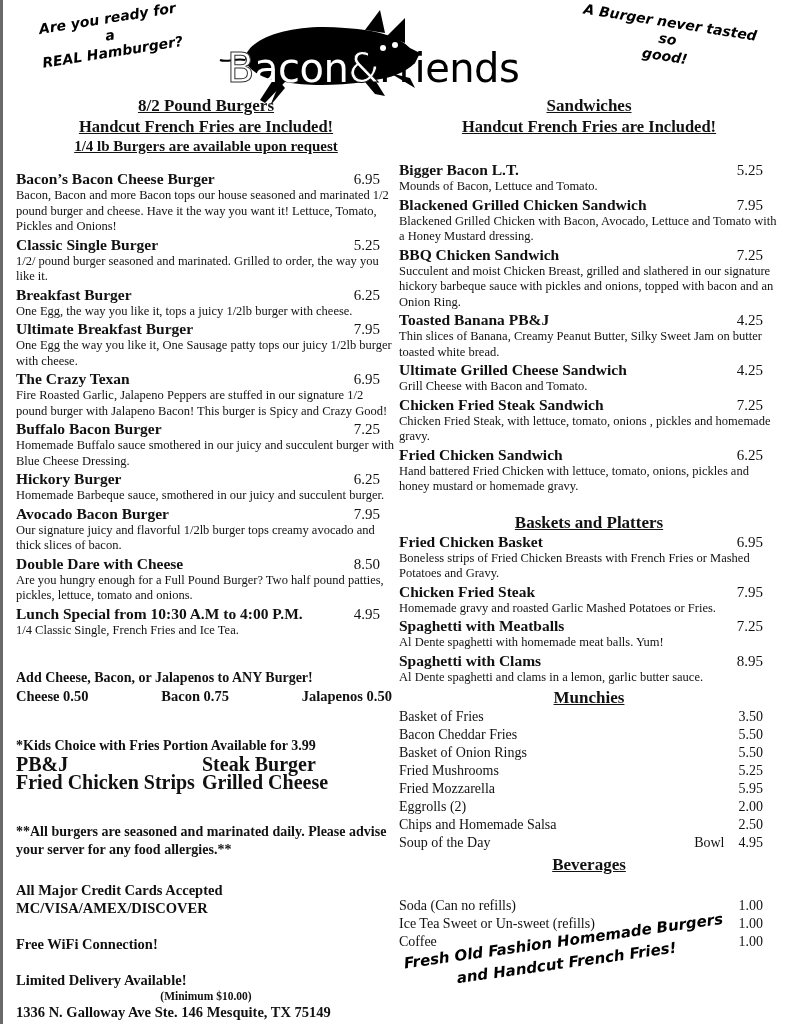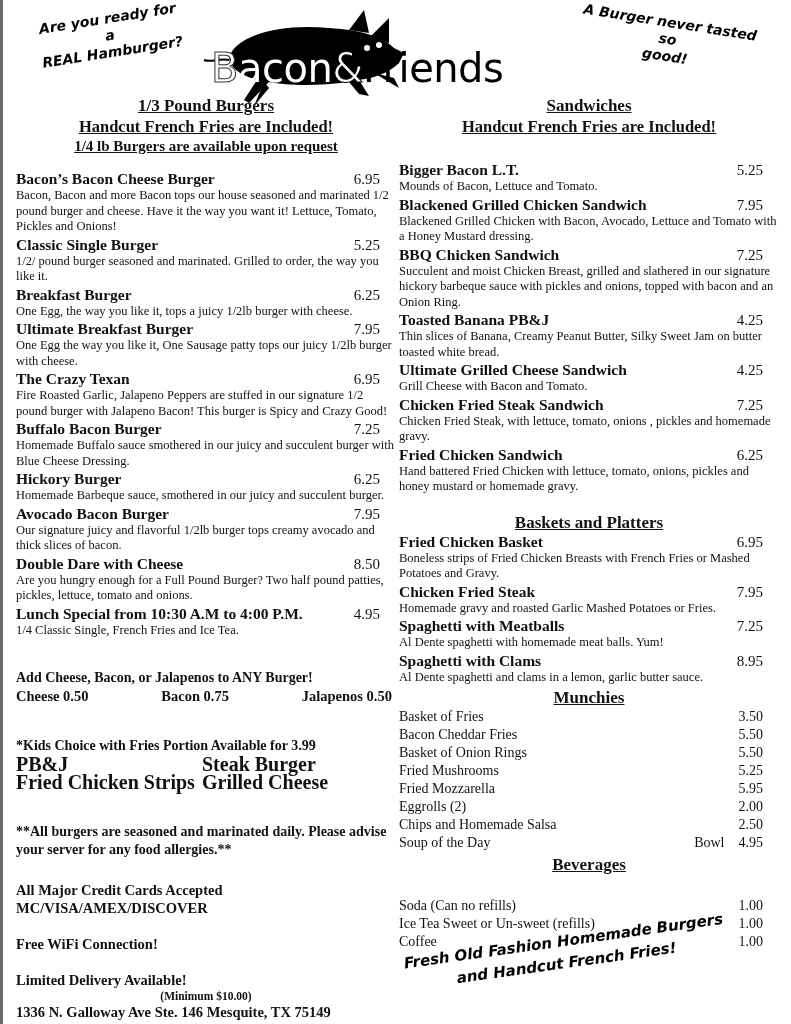--- a/index.html
+++ b/index.html
@@ -2,21 +2,21 @@
 <html><head>
 <meta charset="utf-8">
 <style>
   html, body { margin: 0; padding: 0; background: #ffffff; }
   body { width: 791px; height: 1024px; position: relative; overflow: hidden; font-family: "Liberation Serif", serif; color: #111; }
   .left-border { position: absolute; left: 0; top: 0; width: 3px; height: 1024px; background: #6a6a6a; }
   .slogan { position: absolute; font-family: "DejaVu Sans", sans-serif; font-weight: bold; font-style: italic; font-size: 14px; line-height: 17px; text-align: center; color: #000; }
   .slogan-left { left: 10px; top: 10px; width: 200px; transform: rotate(-9deg); transform-origin: center; }
   .slogan-right { left: 555px; top: 14px; width: 225px; transform: rotate(9deg); transform-origin: center; }
   .slogan-bottom { left: 370px; top: 930px; width: 390px; font-size: 15px; line-height: 22px; transform: rotate(-8deg); transform-origin: center; }
-  .logo { position: absolute; left: 199px; top: 8px; width: 360px; height: 95px; }
+  .logo { position: absolute; left: 215px; top: 8px; width: 360px; height: 95px; }
   .logo svg { position: absolute; left: 0; top: 0; }
   .logo-text { position: absolute; left: 12px; top: 38px; font-family: "DejaVu Sans", sans-serif; font-size: 40px; line-height: 44px; letter-spacing: -0.5px; white-space: nowrap; }
   .logo-text .b { color: #fff; -webkit-text-stroke: 1px #333; }
   .logo-text .acon { color: #fff; }
   .logo-text .amp { color: #fff; -webkit-text-stroke: 1px #000; }
   .logo-text .friends { color: #000; }
   .col { position: absolute; top: 95px; }
   .col-left { left: 16px; width: 380px; }
   .col-right { left: 399px; width: 380px; }
   .sec-title { text-align: center; font-weight: bold; font-size: 17px; line-height: 21px; text-decoration: underline; margin: 0; }
@@ -65,21 +65,21 @@
 
     <path d="M175 65 L 200 80 L 195 70 Z" fill="#000"></path>
     <path d="M65 74 L 55 98 L 70 80 Z" fill="#000"></path>
   </svg>
   <div class="logo-text">
     <span class="b">B</span><span class="acon">acon</span><span class="amp">&amp;</span><span class="friends">Friends</span>
   </div>
 </div>
 
 <div class="col col-left">
-  <p class="sec-title">1/3 Pound Burgers</p>
+  <p class="sec-title">8/2 Pound Burgers</p>
   <p class="sec-title" style="font-size:16.5px">Handcut French Fries are Included!</p>
   <p class="sec-sub">1/4 lb Burgers are available upon request</p>
   <div style="height:14px"></div>
 
   <div>
     <div>
       <div class="item-head">
           <span>Bacon’s Bacon Cheese Burger</span>
           <span class="price">6.95</span>
         </div>

